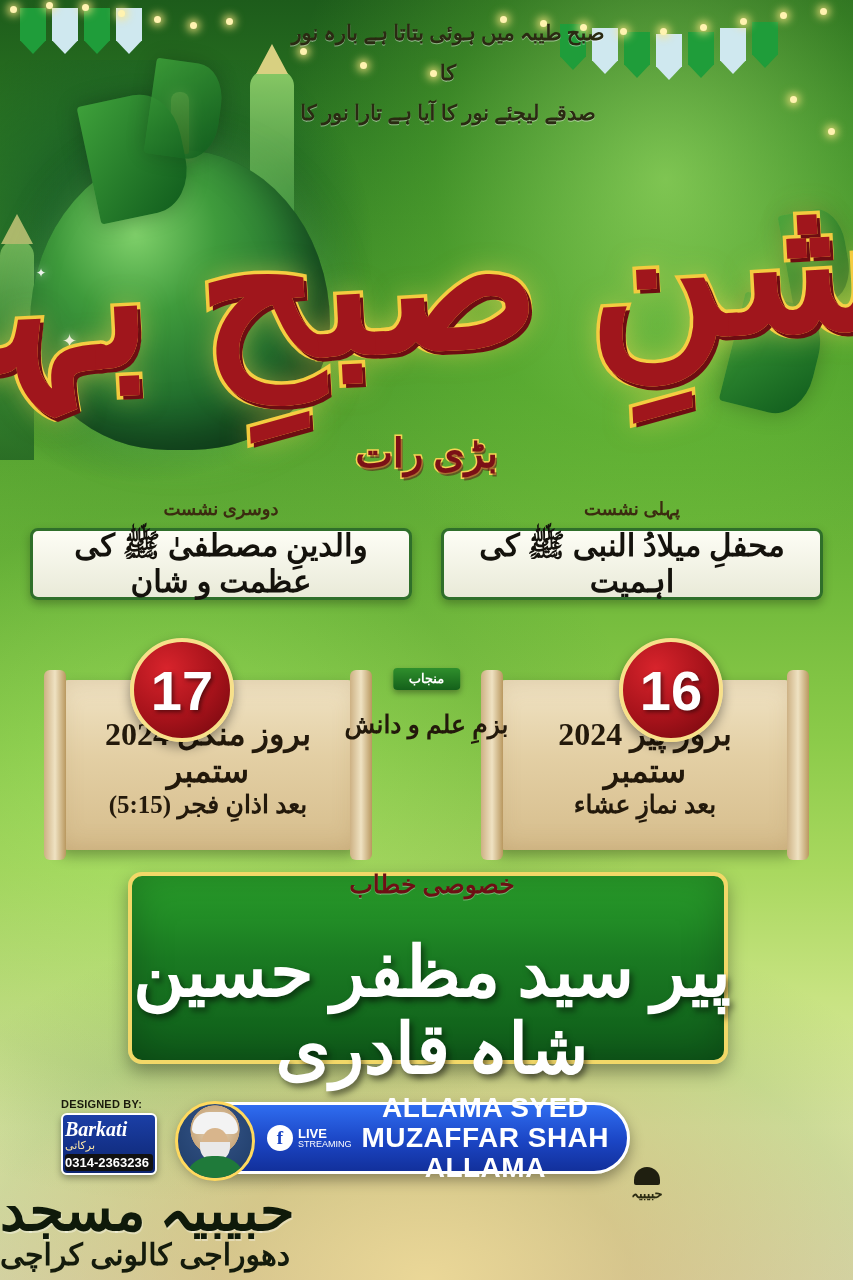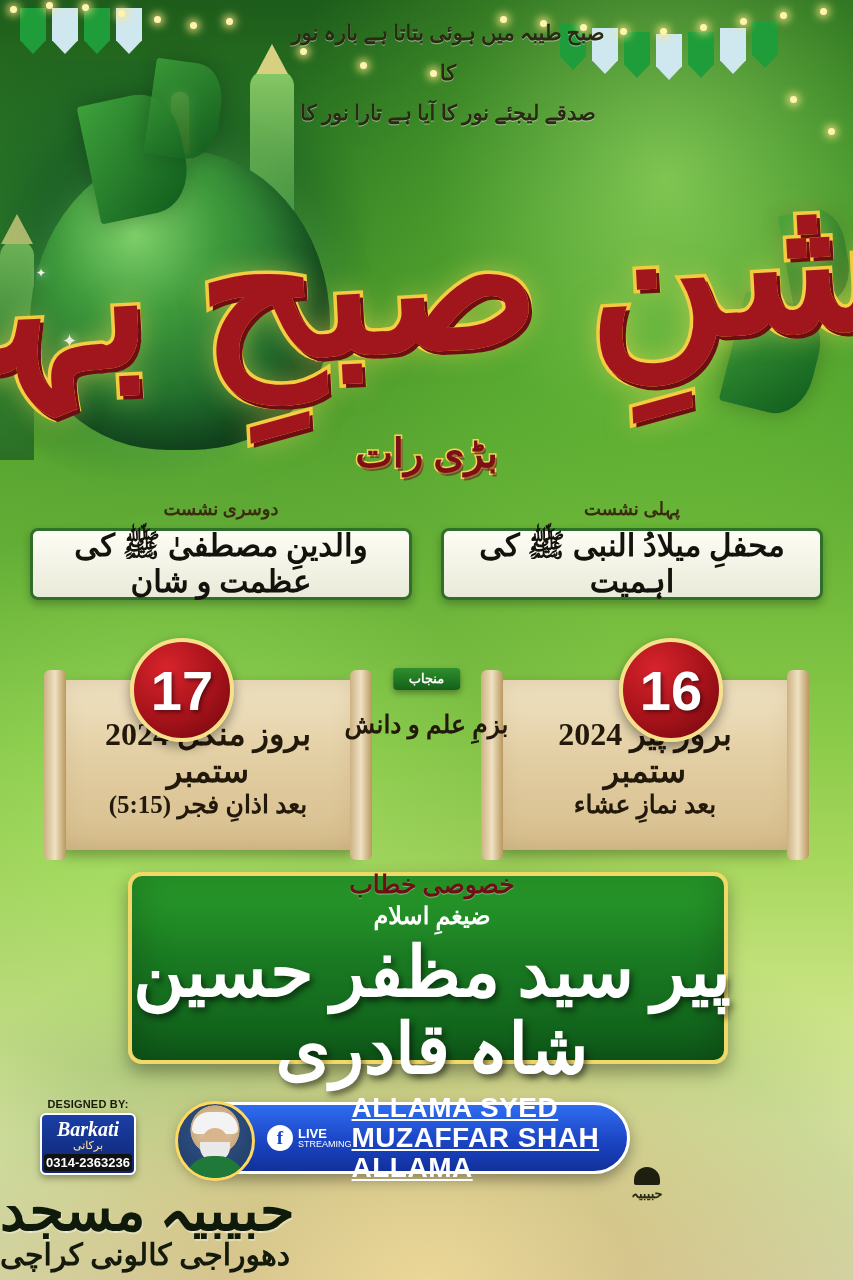--- a/index.html
+++ b/index.html
@@ -220,22 +220,22 @@
   }
   .speaker-name {
     position:absolute; left:0; top: 58px; width: 600px; text-align:center;
     direction: rtl; color:#ffffff;
     font-family:"Liberation Serif", serif; font-weight:bold; font-size: 70px;
     line-height: 1.1;
     text-shadow: 3px 4px 6px rgba(0,0,0,0.5);
   }
   
   .designed {
-    position: absolute; left: 40px; top: 1098px; width: 96px;
-    text-align:center;
+    position: absolute; left: 61px; top: 1098px; width: 96px;
+    text-align:left;
   }
   .designed-label {
     font-size: 11px; font-weight: bold; color:#1a1a0c; letter-spacing:.2px;
   }
   .designed-box {
     margin-top: 3px; background: linear-gradient(180deg,#1b3fa6,#0d2570);
     border: 2px solid #fff; border-radius: 6px; padding: 4px 2px 2px;
     box-shadow: 0 3px 7px rgba(0,0,0,0.35);
   }
   .designed-brand {
@@ -282,24 +282,23 @@
     margin-left: 86px; display:flex; align-items:center; gap:5px;
   }
   .fb-circle {
     width: 26px; height: 26px; border-radius: 50%;
     background:#ffffff; color:#1b45c4;
     display:flex; align-items:center; justify-content:center;
     font-weight:bold; font-size: 19px; font-family:"Liberation Serif", serif;
   }
   .fb-live { color:#fff; font-size: 13px; font-weight:bold; line-height:1; }
   .live-names {
-    flex: 1; color:#fff; font-weight:bold;
+    flex: 1; text-align:center; color:#fff; font-weight:bold;
     font-size: 28px; line-height: 1.08; letter-spacing: .5px;
     padding-right: 8px;
-    text-decoration: underline;
   }
   
   .footer {
     position:absolute; left:0; bottom: 8px; width: 853px; text-align:left;
   }
   .footer-logo {
     position:absolute; right: 180px; bottom: 78px; width: 52px; text-align:center;
     direction: rtl; color:#2b2b12; font-size: 13px; font-weight:bold;
     font-family:"Liberation Serif", serif;
   }
@@ -421,21 +420,20 @@
       </div>
     </div>
     <div class="daybadge left">17</div>
 
     <div class="mid-ribbon">منجاب</div>
     <div class="mid-label">بزمِ علم و دانش</div>
   </div>
 
   <div class="speaker-panel">
     <div class="khitab">خصوصی خطاب</div>
-    <div class="speaker-sub">ضیغمِ اسلام</div>
     <div class="speaker-name">پیر سید مظفر حسین شاہ قادری</div>
   </div>
 
   <div class="designed">
     <div class="designed-label">DESIGNED BY:</div>
     <div class="designed-box">
       <div class="designed-brand">Barkati</div>
       <div class="designed-urdu">برکاتی</div>
       <div class="designed-phone">0314-2363236</div>
     </div>

